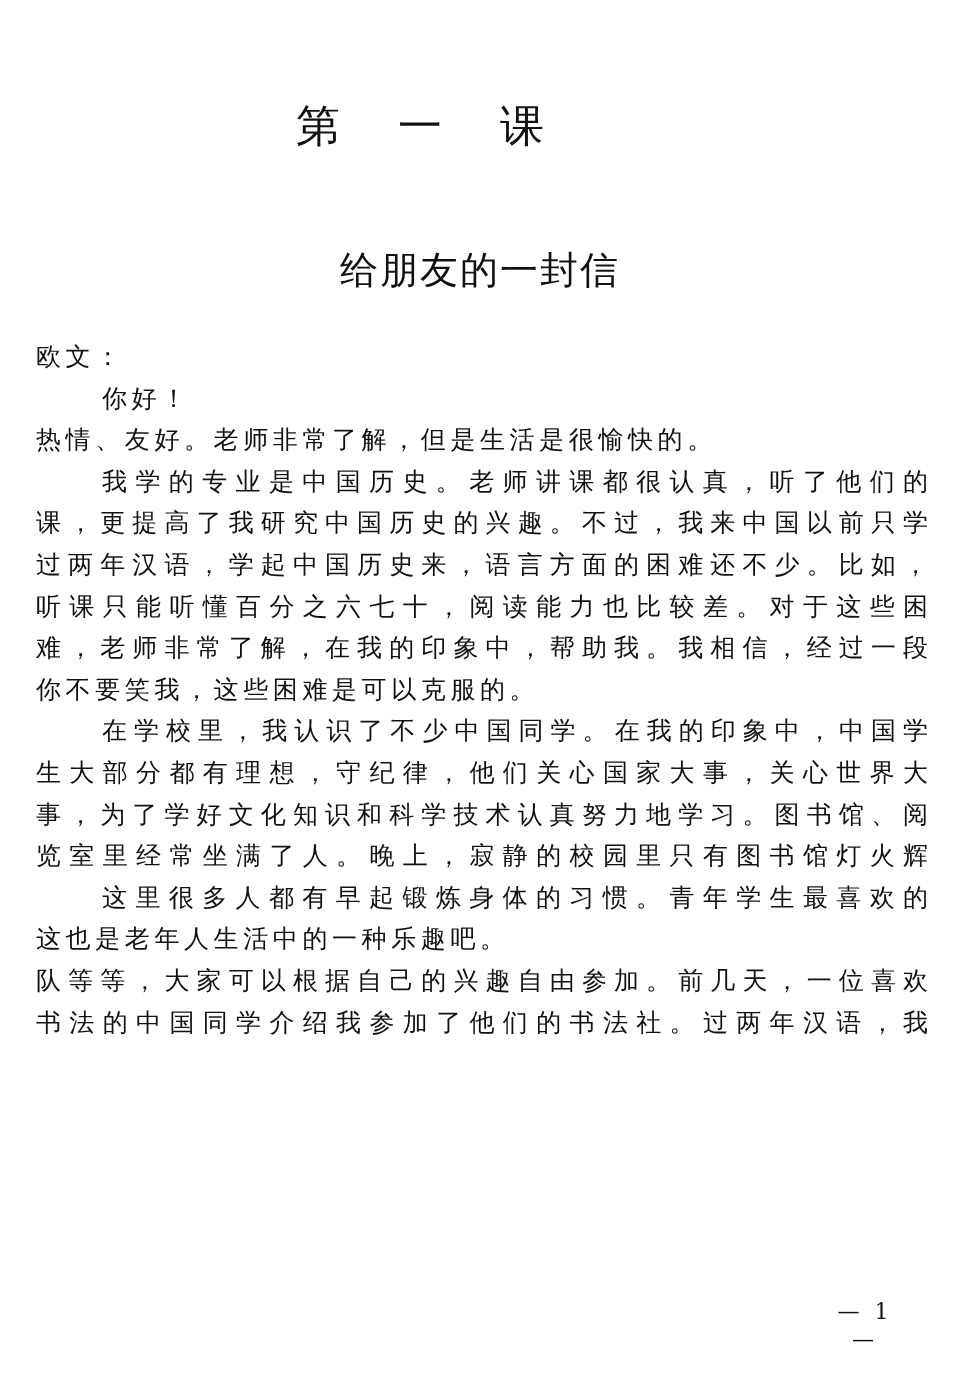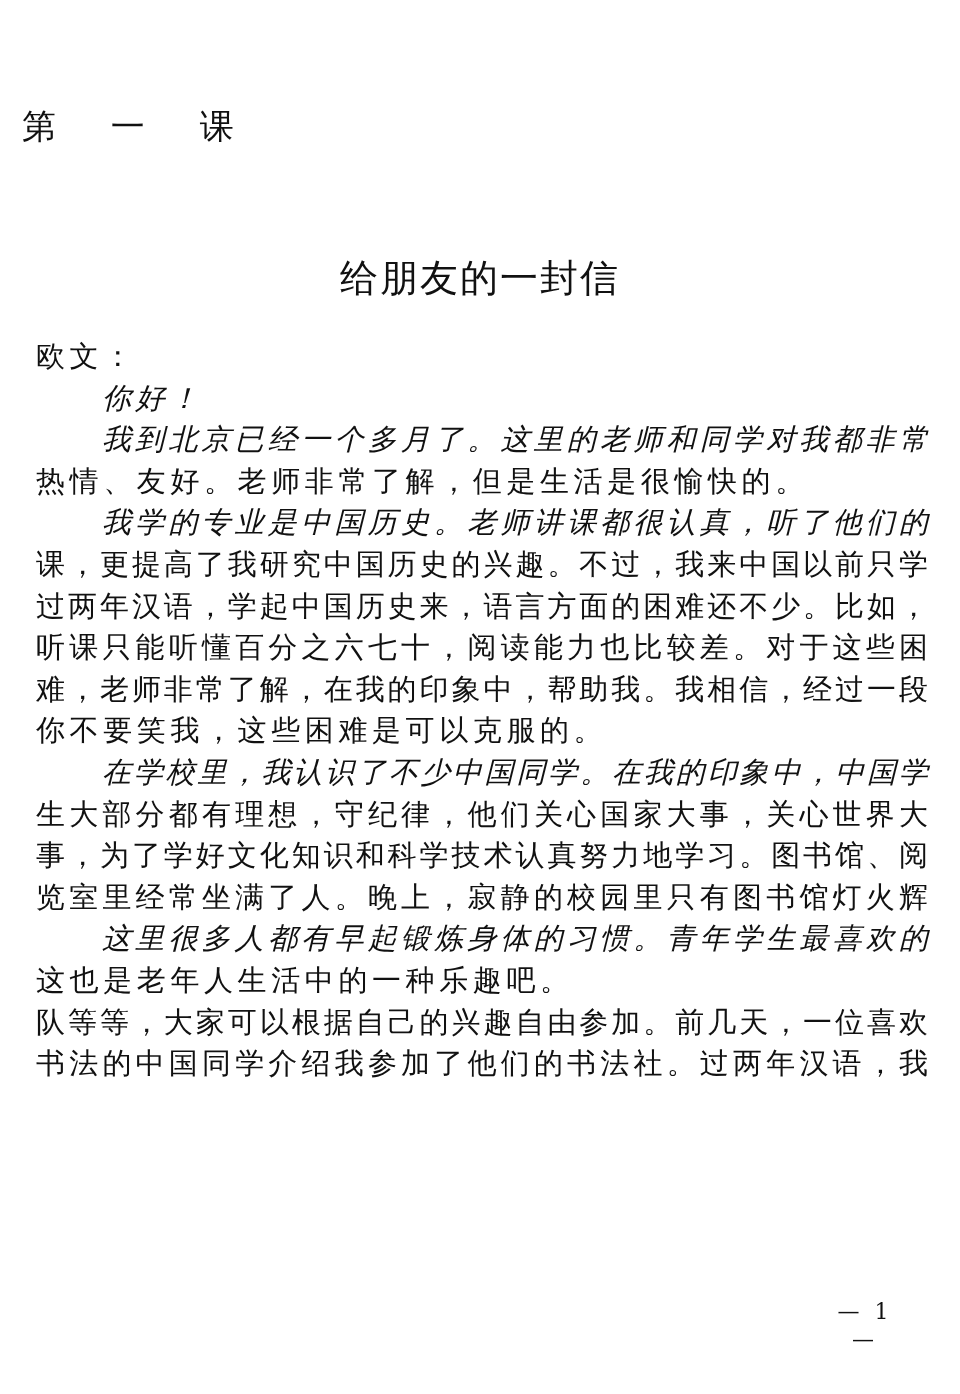--- a/index.html
+++ b/index.html
@@ -13,55 +13,54 @@
       position: relative;
       overflow: hidden;
       color: #111111;
       font-family: "DejaVu Serif", "Liberation Serif", serif;
     }
     .lesson-heading {
       position: absolute;
       top: 96px;
       left: 0;
       width: 840px;
-      text-align: left;
-      font-size: 34px;
+      text-align: center;
+      font-size: 44px;
       line-height: 60px;
       letter-spacing: 0;
     }
     .lesson-heading span {
       display: inline-block;
       margin: 0 22px;
     }
     .lesson-title {
       position: absolute;
-      top: 252px;
+      top: 244px;
       left: 0;
       width: 960px;
       text-align: center;
       font-size: 38px;
       line-height: 52px;
       letter-spacing: 2px;
     }
     .body-text {
       position: absolute;
       top: 336px;
       left: 36px;
       width: 892px;
-      font-size: 29px;
+      font-size: 25px;
     }
     .line {
       height: 41.6px;
       line-height: 41.6px;
       white-space: nowrap;
       letter-spacing: 4.6px;
     }
     .line.indent {
       padding-left: 66px;
-      font-style: italic;
     }
     .line.justify {
       text-align: justify;
       text-align-last: justify;
       letter-spacing: 0;
     }
     .page-number {
       position: absolute;
       top: 1298px;
       left: 820px;
@@ -80,21 +79,20 @@
   <span>一</span>
   <span>课</span>
 </div>
 
 <div class="lesson-title">给朋友的一封信</div>
 
 <div class="body-text">
   <div class="line">欧文：</div>
   <div class="line indent">你好！</div>
 
-  <div class="line indent justify">我到北京已经一个多月了。这里的老师和同学对我都非常</div>
   <div class="line">热情、友好。老师非常了解，但是生活是很愉快的。</div>
 
   <div class="line indent justify">我学的专业是中国历史。老师讲课都很认真，听了他们的</div>
   <div class="line justify">课，更提高了我研究中国历史的兴趣。不过，我来中国以前只学</div>
   <div class="line justify">过两年汉语，学起中国历史来，语言方面的困难还不少。比如，</div>
   <div class="line justify">听课只能听懂百分之六七十，阅读能力也比较差。对于这些困</div>
   <div class="line justify">难，老师非常了解，在我的印象中，帮助我。我相信，经过一段</div>
   <div class="line">你不要笑我，这些困难是可以克服的。</div>
 
   <div class="line indent justify">在学校里，我认识了不少中国同学。在我的印象中，中国学</div>

